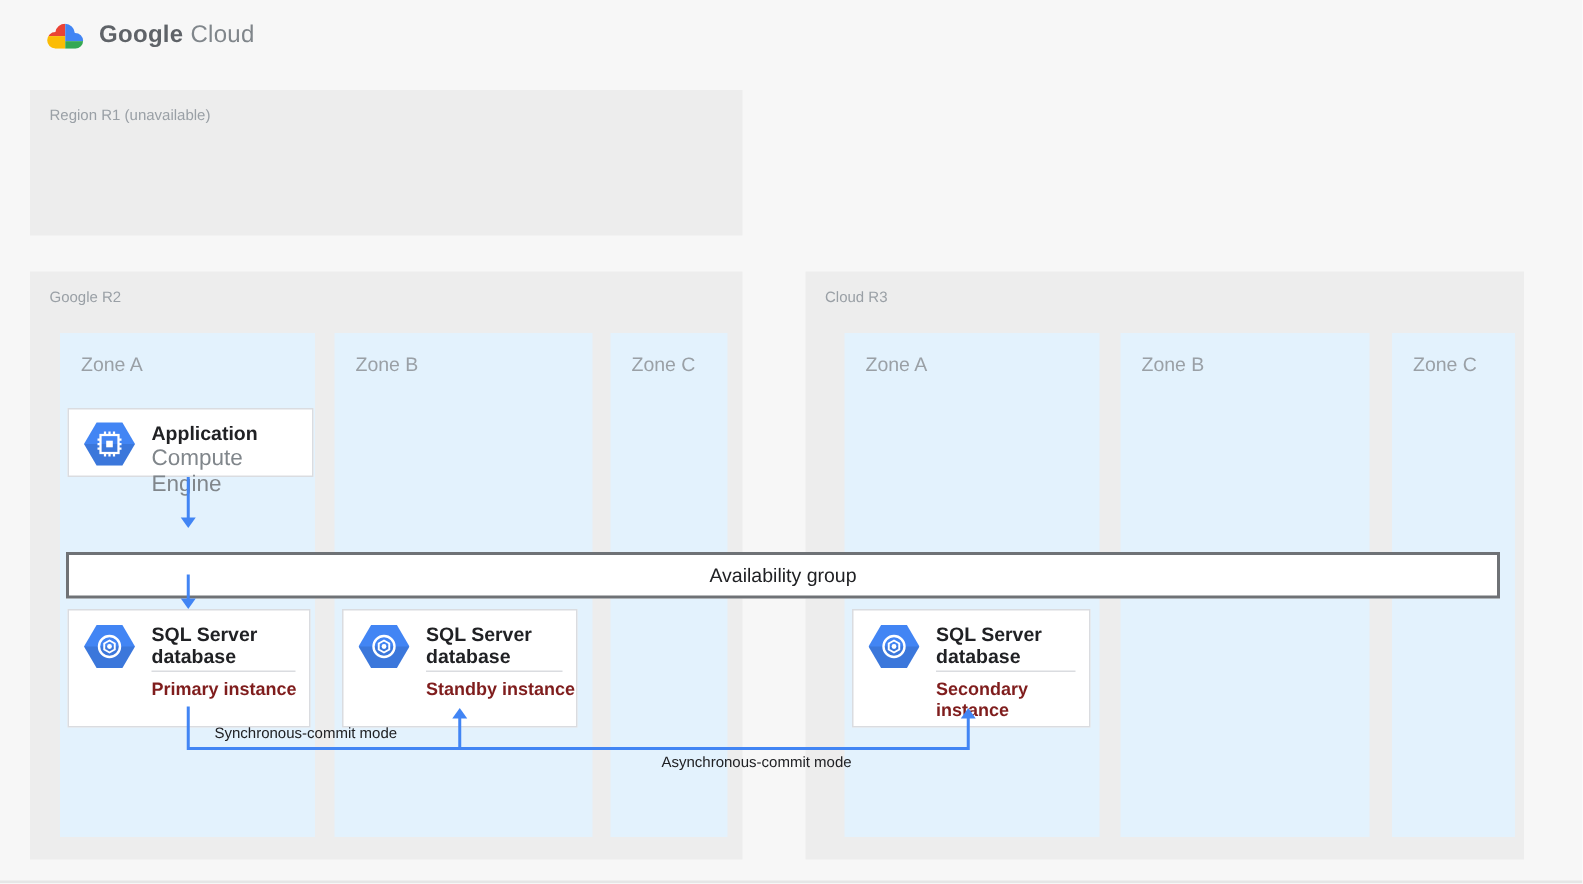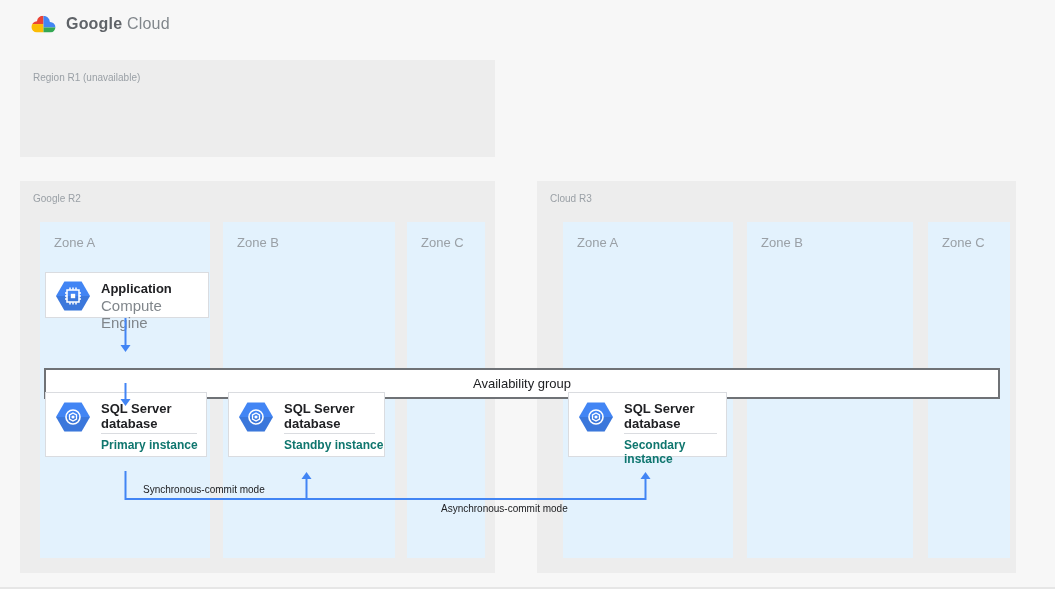--- a/index.html
+++ b/index.html
@@ -23,31 +23,31 @@
   #region-r3{left:537px;top:181px;width:479px;height:392px;}
   #zone-r2-a{left:20px;width:170px;}
   #zone-r2-b{left:203px;width:172px;}
   #zone-r2-c{left:387px;width:78px;}
   #zone-r3-a{left:26px;width:170px;}
   #zone-r3-b{left:210px;width:166px;}
   #zone-r3-c{left:391px;width:82px;}
   
   .node{position:absolute;background:#fff;border:1px solid #dadce0;box-sizing:border-box;z-index:3;}
   .app-node{left:45px;top:272px;width:164px;height:46px;}
-  .sql-node{top:392px;height:65px;text-decoration:underline;}
+  .sql-node{top:406px;height:79px;text-decoration:underline;}
   #sql-primary{left:45px;width:162px;}
   #sql-standby{left:228px;width:157px;}
   #sql-secondary{left:568px;width:159px;}
   .hex-icon{position:absolute;left:10px;top:8px;width:34px;height:30px;}
   .sql-node .hex-icon{top:9px;}
   .node-title{position:absolute;left:55px;top:8px;width:92px;font-size:13px;line-height:15px;
     color:#202124;font-weight:bold;}
   .node-sub{position:absolute;left:55px;top:24px;font-size:15px;color:#80868b;}
   .sql-divider{position:absolute;left:55px;right:9px;top:40px;border-top:1px solid #dadce0;}
-  .sql-instance{position:absolute;left:55px;top:45px;font-size:12px;color:#0f766e;font-weight:bold;}
+  .sql-instance{position:absolute;left:55px;top:45px;font-size:12px;color:#7f1d1d;font-weight:bold;}
   
   .ag-bar{position:absolute;left:44px;top:351px;width:956px;height:31px;background:#fff;
     border:2px solid #6f7276;box-sizing:border-box;z-index:2;
     display:flex;align-items:center;justify-content:center;margin-top:17px;}
   .ag-label{font-size:13px;color:#202124;}
   
   .arrows{position:absolute;left:0;top:0;z-index:4;pointer-events:none;}
   .edge-label{position:absolute;z-index:5;font-size:10px;color:#202124;}
   .sync-label{left:143px;top:484px;}
   .async-label{left:441px;top:503px;}

